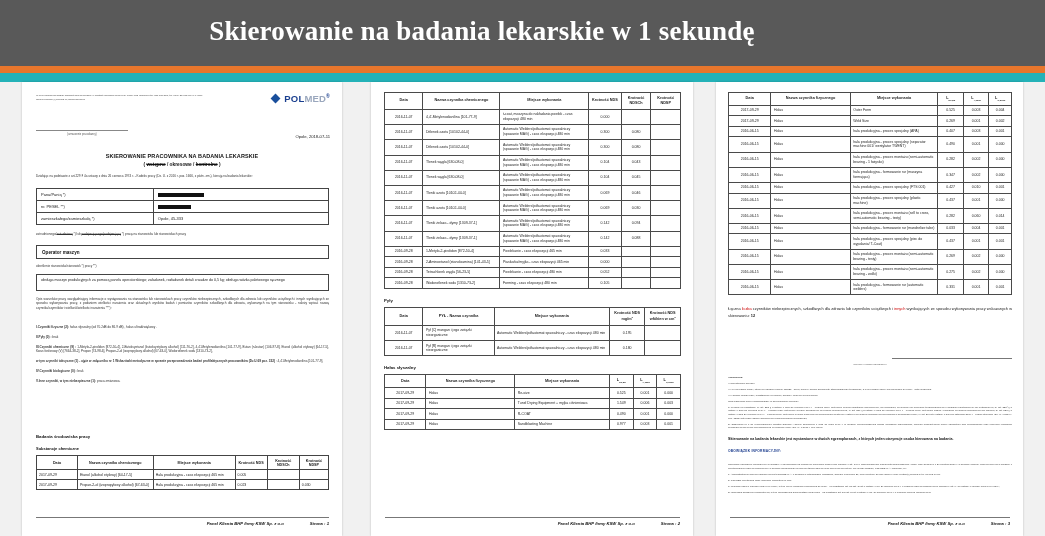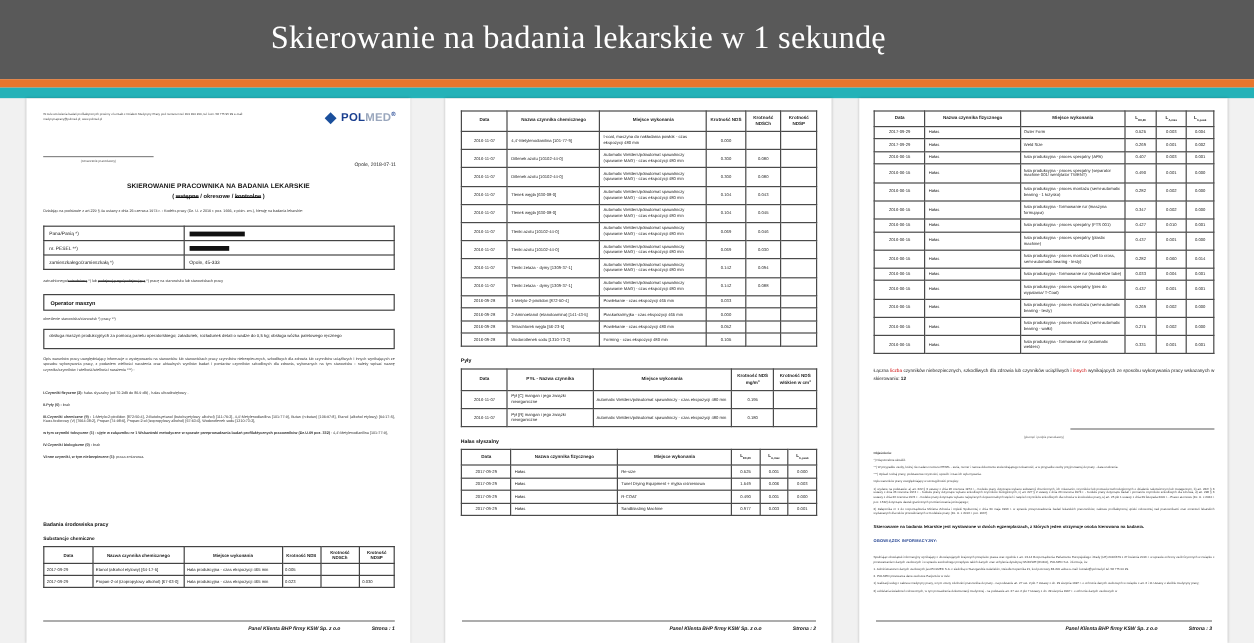--- a/index.html
+++ b/index.html
@@ -15,21 +15,21 @@
   
   .banner {
     position: absolute; left: 0; top: 0; width: 1045px; height: 66px;
     background: #595959;
   }
   .banner-title {
     position: absolute; left: 0; top: 0; width: 964px; height: 62px;
     display: flex; align-items: center; justify-content: center;
     color: #ffffff;
     font-family: "Liberation Serif", serif;
-    font-size: 27px; font-weight: 400; letter-spacing: .2px;
+    font-size: 27px; font-weight: 700; letter-spacing: .2px;
     white-space: nowrap;
   }
   .bar-orange {
     position: absolute; left: 0; top: 66px; width: 1045px; height: 7px;
     background: #e8762c;
   }
   .bar-teal {
     position: absolute; left: 0; top: 73px; width: 1045px; height: 9px;
     background: #24b2b8;
   }

